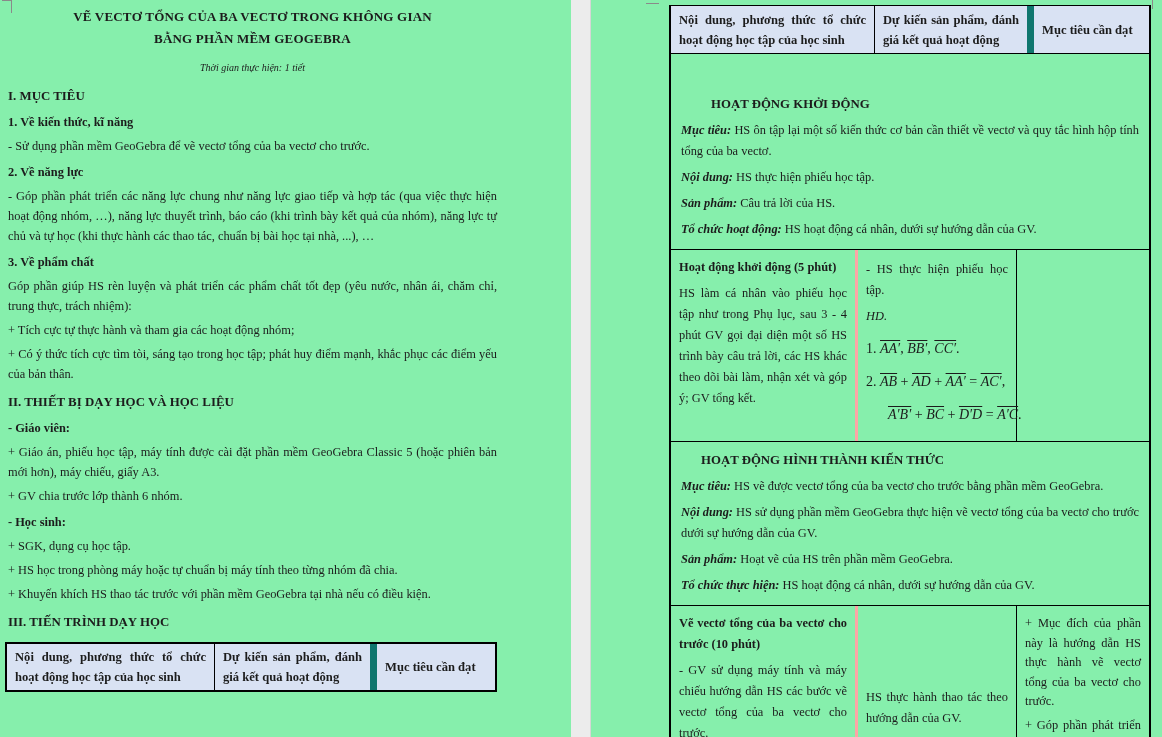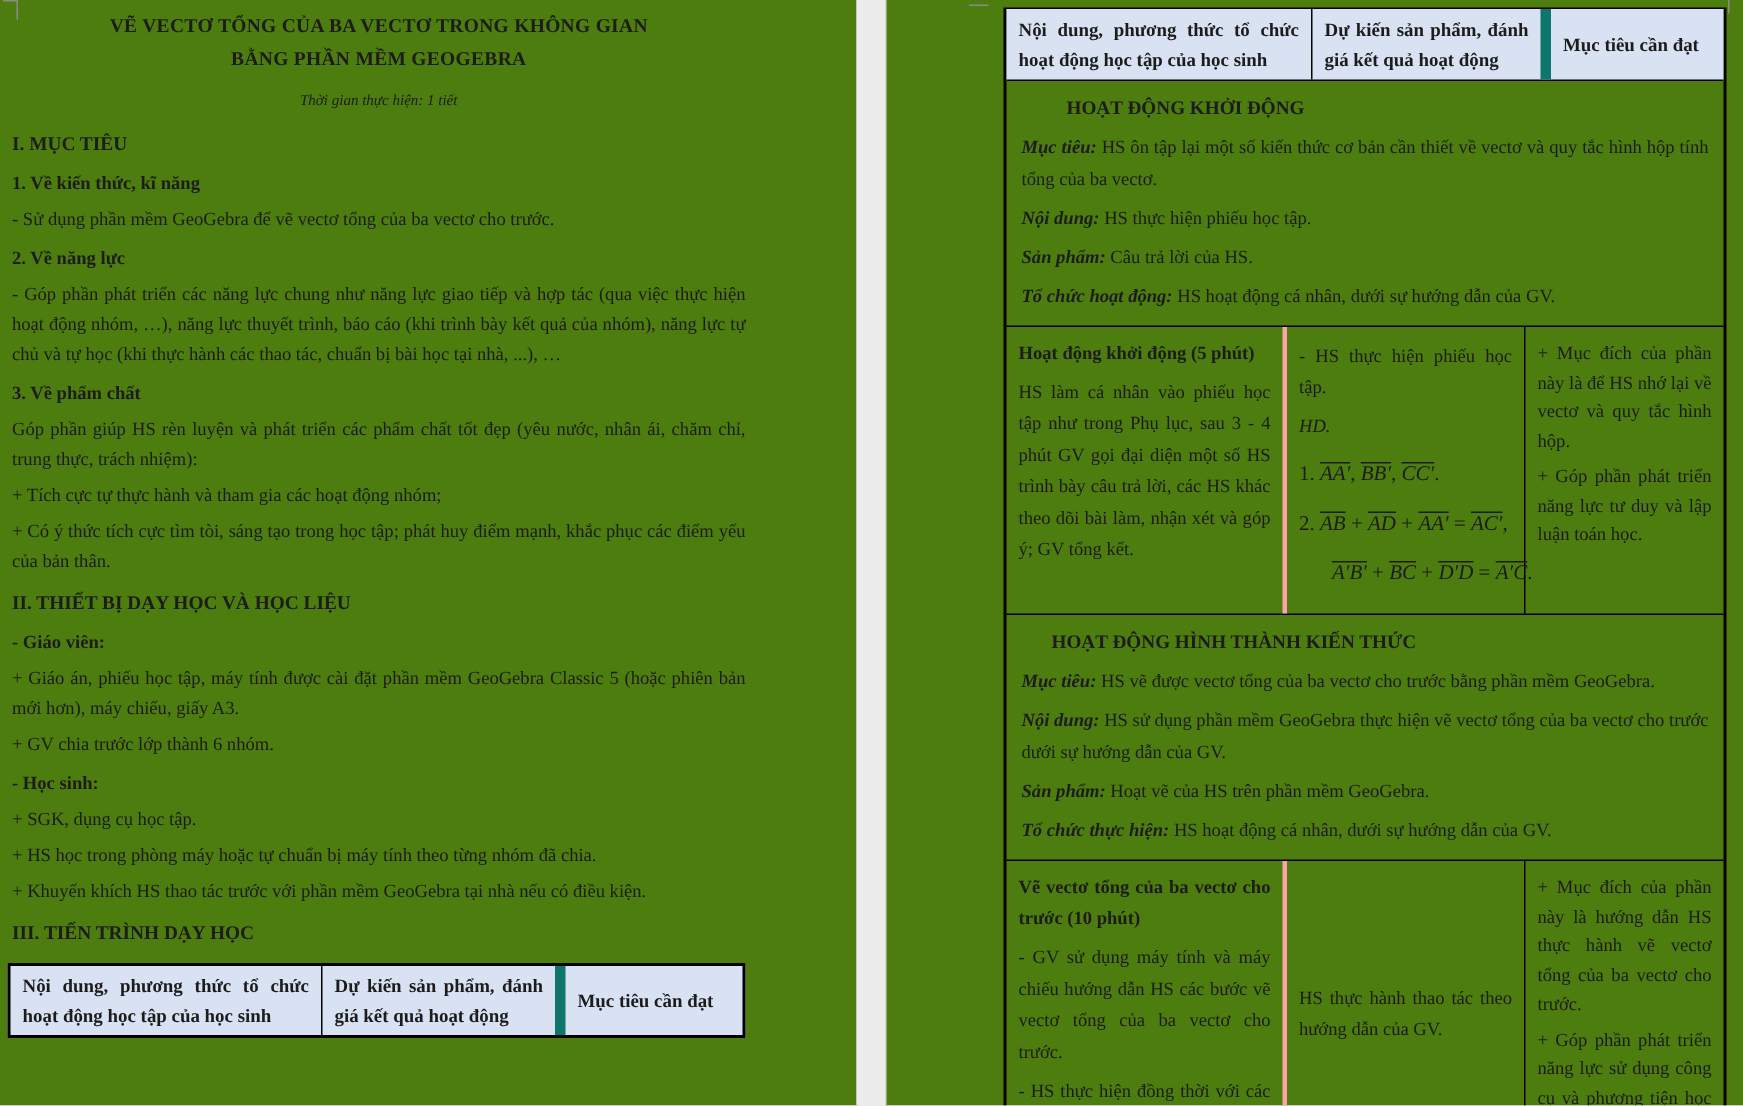--- a/index.html
+++ b/index.html
@@ -4,21 +4,21 @@
 <style>
   html,body{margin:0;padding:0;}
   body{
     width:1162px;height:737px;overflow:hidden;
     background:#ececec;
     font-family:"Liberation Serif","DejaVu Serif",serif;
     color:#1c1c1c;
     -webkit-font-smoothing:antialiased;
   }
   .canvas{position:relative;width:1162px;height:737px;}
-  .page{position:absolute;top:0;height:737px;background:#4d7c0f;overflow:hidden;}
+  .page{position:absolute;top:0;height:737px;background:#86efac;overflow:hidden;}
   .page-left{left:0;width:571px;border-right:1px solid #d6d6d6;}
   .page-right{left:590px;width:572px;border-left:1px solid #d6d6d6;}
   .page-gap{position:absolute;top:0;left:571px;width:19px;height:737px;background:#ececec;}
 
   
   .corner{position:absolute;pointer-events:none;}
   .corner.tl-left{left:2px;top:0;width:9px;height:12px;border-top:1px solid #8a8a8a;border-right:1px solid #8a8a8a;}
   .corner.tl-right{left:55px;top:3px;width:13px;height:0;border-top:1px solid #8a8a8a;}
   .corner.tr-right{left:561px;top:0;width:0;height:9px;border-left:1px solid #8a8a8a;}
 
@@ -50,21 +50,21 @@
   .rc1{width:187px;border-right:3px solid #fca5a5;}
   .rc2{width:159px;border-right:1px solid #000;}
   .rc3{flex:1;}
   .merged{box-sizing:border-box;width:100%;padding:2px 10px 4px;}
   .act-title{font-weight:bold;font-size:12.8px;padding-left:30px;margin:6px 0 4px;line-height:21px;}
   .cell-p{margin:5px 0;line-height:21px;text-align:justify;}
   .lbl{font-weight:bold;font-style:italic;}
   .cell-h{font-weight:bold;line-height:21px;margin:3px 0 5px;text-align:justify;}
   .rc3 .cell-p{line-height:19.5px;margin:4px 0;}
   .rc2.center{display:flex;flex-direction:column;justify-content:center;}
-  .row1{min-height:143px;}
+  .row1{min-height:143px;margin-top:32px;}
   .row2{min-height:165px;}
   .row3{min-height:145px;}
   .row4{min-height:203px;}
   .hd-label{font-style:italic;margin:2px 0 4px;line-height:21px;}
   .math-line{margin:11px 0;line-height:22px;font-size:14px;white-space:nowrap;}
   .math-line.indented{margin-left:22px;}
   .ov{font-style:italic;text-decoration:overline;}
 </style>
 </head>
 <body>
@@ -141,24 +141,20 @@
             <div class="cell-h">Hoạt động khởi động (5 phút)</div>
             <div class="cell-p">HS làm cá nhân vào phiếu học tập như trong Phụ lục, sau 3 - 4 phút GV gọi đại diện một số HS trình bày câu trả lời, các HS khác theo dõi bài làm, nhận xét và góp ý; GV tổng kết.</div>
           </div>
           <div class="rcell rc2">
             <div class="cell-p">- HS thực hiện phiếu học tập.</div>
             <div class="hd-label">HD.</div>
             <div class="math-line"><span>1. </span><span class="ov">AA′</span><span>, </span><span class="ov">BB′</span><span>, </span><span class="ov">CC′</span><span>.</span></div>
             <div class="math-line"><span>2. </span><span class="ov">AB</span><span> + </span><span class="ov">AD</span><span> + </span><span class="ov">AA′</span><span> = </span><span class="ov">AC′</span><span>,</span></div>
             <div class="math-line indented"><span class="ov">A′B′</span><span> + </span><span class="ov">BC</span><span> + </span><span class="ov">D′D</span><span> = </span><span class="ov">A′C</span><span>.</span></div>
           </div>
-          <div class="rcell rc3">
-            <div class="cell-p">+ Mục đích của phần này là để HS nhớ lại về vectơ và quy tắc hình hộp.</div>
-            <div class="cell-p">+ Góp phần phát triển năng lực tư duy và lập luận toán học.</div>
-          </div>
         </div>
 
         <div class="rrow row3">
           <div class="merged">
             <div class="act-title" style="padding-left:20px;">HOẠT ĐỘNG HÌNH THÀNH KIẾN THỨC</div>
             <div class="cell-p"><span class="lbl">Mục tiêu:</span> <span>HS vẽ được vectơ tổng của ba vectơ cho trước bằng phần mềm GeoGebra.</span></div>
             <div class="cell-p"><span class="lbl">Nội dung:</span> <span>HS sử dụng phần mềm GeoGebra thực hiện vẽ vectơ tổng của ba vectơ cho trước dưới sự hướng dẫn của GV.</span></div>
             <div class="cell-p"><span class="lbl">Sản phẩm:</span> <span>Hoạt vẽ của HS trên phần mềm GeoGebra.</span></div>
             <div class="cell-p"><span class="lbl">Tổ chức thực hiện:</span> <span>HS hoạt động cá nhân, dưới sự hướng dẫn của GV.</span></div>
           </div>

